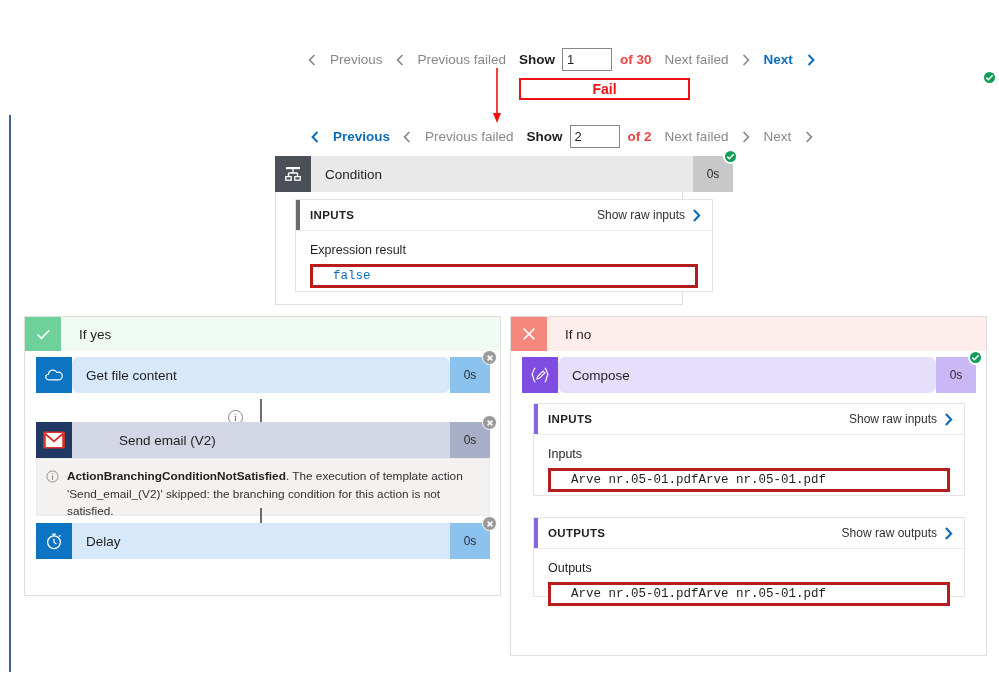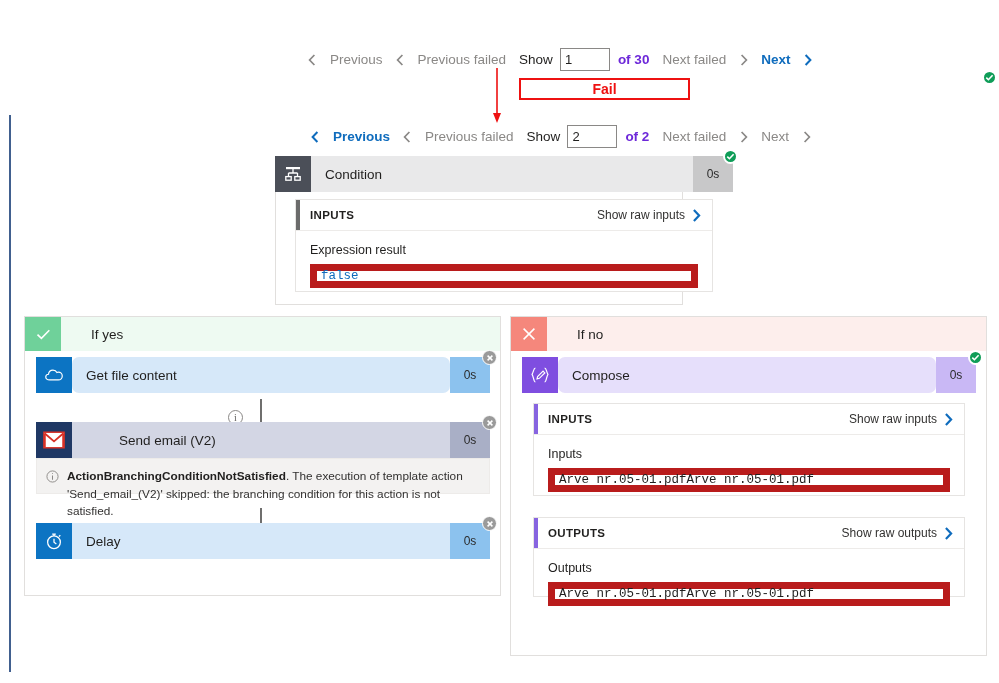--- a/index.html
+++ b/index.html
@@ -78,22 +78,22 @@
     color: #8a8886;
     margin-right: 13px;
     display: inline-flex;
     align-items: center;
     gap: 14px;
     cursor: default;
   }
   .pager .pg-link.active { color: #0f6cbd; font-weight: 600; }
   .pager .pg-link.active .chev { stroke: #0f6cbd; }
   .pager .chev { stroke: #8a8886; }
-  .pager .pg-label { color: #201f1e; font-weight: 400; margin-right: 7px; }
-  .pager .pg-of { color: #6d28d9; font-weight: 600; margin: 0 13px 0 8px; }
+  .pager .pg-label { color: #201f1e; font-weight: 700; margin-right: 7px; }
+  .pager .pg-of { color: #ef4444; font-weight: 600; margin: 0 13px 0 8px; }
   .pg-input {
     width: 50px; height: 23px;
     border: 1px solid #8a8886;
     background: #ffffff;
     font-family: "Liberation Sans", sans-serif;
     font-size: 13px;
     padding: 0 4px;
     color: #201f1e;
   }
 
@@ -182,28 +182,28 @@
     gap: 7px;
     padding-right: 11px;
     font-size: 12px;
     color: #323130;
   }
   .io-field-label {
     font-size: 12.5px;
     color: #201f1e;
   }
   .io-value {
-    border: 7px solid #b91c1c;
+    border: 3px solid #b91c1c;
     background: #ffffff;
     font-family: "Liberation Mono", monospace;
     font-size: 12.5px;
     color: #201f1e;
     display: flex;
     align-items: center;
-    padding-left: 4px;
+    padding-left: 20px;
   }
   .io-value.blue { color: #0f6cbd; }
 
   
   .branch {
     position: absolute;
     border: 1px solid #e1dfdd;
     background: #ffffff;
   }
   .branch-head {
@@ -214,21 +214,21 @@
   .branch-tile {
     flex: 0 0 36px;
     display: flex;
     align-items: center;
     justify-content: center;
   }
   .branch-label {
     flex: 1 1 auto;
     display: flex;
     align-items: center;
-    padding-left: 30px;
+    padding-left: 18px;
     font-size: 13.5px;
   }
 
   
   .skip-msg {
     position: absolute;
     background: #f3f2f1;
     border: 1px solid #edebe9;
     display: flex;
     padding: 9px 10px 9px 9px;
@@ -428,21 +428,21 @@
       </div>
       <div class="action-name" style="background:#d3d6e4;padding-left:47px;">Send email (V2)</div>
       <div class="action-dur" style="background:#a9afc6;">0s</div>
     </div>
     <div class="x-badge" style="left:457px; top:98px;">
       <svg width="8" height="8" viewBox="0 0 8 8">
           <path d="M1.6 1.6 L6.4 6.4 M6.4 1.6 L1.6 6.4" stroke="#ffffff" stroke-width="1.5"></path>
         </svg>
     </div>
 
-    <div class="skip-msg" style="left:11px; top:141px; width:454px; height:36px;">
+    <div class="skip-msg" style="left:11px; top:141px; width:454px; height:58px;">
       <svg width="13" height="13" viewBox="0 0 14 14" style="flex:0 0 13px; margin-top:2px;">
         <circle cx="7" cy="7" r="6" fill="none" stroke="#8a8886" stroke-width="1"></circle>
         <path d="M7 3.3 L7 4.1 M7 5.8 L7 10.4" stroke="#8a8886" stroke-width="1.1"></path>
       </svg>
       <div>
         <b>ActionBranchingConditionNotSatisfied</b><span>. The execution of template action 'Send_email_(V2)' skipped: the branching condition for this action is not satisfied.</span>
       </div>
     </div>
 
     <svg class="connector" style="left:228px; top:191px;" width="16" height="38" viewBox="0 0 16 38">

